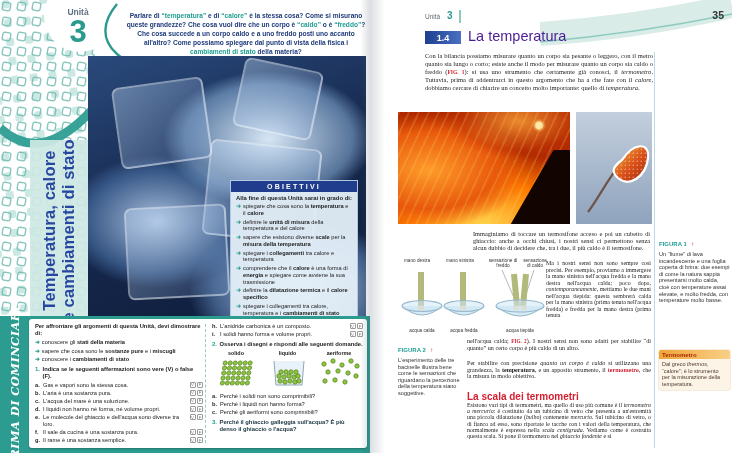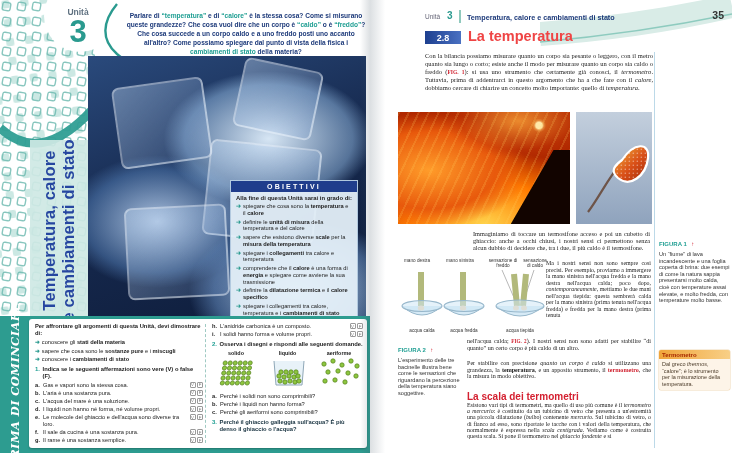--- a/index.html
+++ b/index.html
@@ -59,21 +59,21 @@
   .ex3text{font-size:5.8px;font-weight:700;color:#16313f;line-height:1.25;flex:1}
   
   .gutter{left:360px;top:0;width:36px;height:453px;background:linear-gradient(to right,rgba(0,0,0,0) 0%,rgba(60,80,95,.18) 28%,rgba(255,255,255,0) 70%)}
   
   .rp-unita-label{left:425px;top:13px;font-size:6.5px;color:#667;font-weight:400}
   .rp-unita-num{left:447px;top:10px;font-size:10px;font-weight:700;color:#2a9a8f}
   .rp-divider{left:459px;top:10px;width:2px;height:13px;background:#8fc9bd}
   .rp-title{left:467px;top:12.5px;font-size:7.2px;font-weight:700;color:#1d3a7a}
   .rp-pagenum{left:698px;top:9px;width:26px;text-align:right;font-size:10.5px;font-weight:700;color:#333}
   .sec-box{left:425px;top:31px;width:36px;height:13px;background:linear-gradient(90deg,#1d3f8f,#4a71c2);color:#fff;font-weight:700;font-size:9px;display:flex;align-items:center;justify-content:center}
-  .sec-title{left:468px;top:28px;font-size:14.5px;font-weight:700;color:#ef4444}
+  .sec-title{left:468px;top:28px;font-size:14.5px;font-weight:400;color:#4c1d95}
   .para1{left:425px;top:52px;width:228px;font-size:6.5px;line-height:8px;color:#222}
   .lava{left:398px;top:112px;width:172px;height:112px;background:
       radial-gradient(circle 7px at 82% 12%,#ffe9a8 0 45%,rgba(255,210,120,.35) 70%,rgba(0,0,0,0) 100%),
       radial-gradient(ellipse 95px 48px at 70% 8%,rgba(255,170,60,.75),rgba(200,60,10,.35) 60%,rgba(0,0,0,0) 78%),
       radial-gradient(ellipse 120px 70px at 18% 52%,#ff9c2a,#e8590c 55%,rgba(0,0,0,0) 82%),
       radial-gradient(ellipse 170px 95px at 50% 100%,#ffd24a,#ff7a00 45%,#b02800 78%),
       linear-gradient(180deg,#3a0d00,#1c0500)}
   .lava-streaks{position:absolute;inset:0;background:repeating-linear-gradient(115deg,rgba(255,215,100,.18) 0 2px,rgba(0,0,0,0) 2px 9px)}
   .lava-rock{position:absolute;right:0;bottom:0;width:64px;height:74px;background:linear-gradient(300deg,#120400 55%,rgba(18,4,0,0) 56%)}
   .leaf-img{left:576px;top:112px;width:76px;height:112px}
@@ -382,24 +382,23 @@
   <div class="abs gutter"></div>
 
   <svg class="abs" style="left:540px;top:0" width="192" height="46">
     <path d="M0,34 Q100,27 192,6" fill="none" stroke="#d9ece7" stroke-width="24"></path>
     <path d="M0,42 Q100,33 192,14" fill="none" stroke="#8ecbbf" stroke-width="1.6"></path>
   </svg>
 
   <div class="abs rp-unita-label">Unità</div>
   <div class="abs rp-unita-num">3</div>
   <div class="abs rp-divider"></div>
-  <div class="abs rp-title">Temperatura, calore e cambiamenti di stato</div>
   <div class="abs rp-pagenum">35</div>
 
-  <div class="abs sec-box">2.8</div>
+  <div class="abs sec-box">1.4</div>
   <div class="abs sec-title">La temperatura</div>
 
   <div class="abs para1 ser just"><span>Con la bilancia possiamo misurare quanto un corpo sia pesante o leggero, con il metro quanto sia lungo o corto; esiste anche il modo per misurare quanto un corpo sia caldo o freddo (</span><span class="rt-figref">FIG. 1</span><span>): si usa uno strumento che certamente già conosci, il </span><span class="rt-i">termometro</span><span>. Tuttavia, prima di addentrarci in questo argomento che ha a che fare con il </span><span class="rt-i">calore</span><span>, dobbiamo cercare di chiarire un concetto molto importante: quello di </span><span class="rt-i">temperatura</span><span>.</span></div>
 
   <div class="abs lava">
     <div class="lava-streaks"></div>
     <div class="lava-rock"></div>
   </div>
 
   <svg class="abs leaf-img" width="76" height="112">

